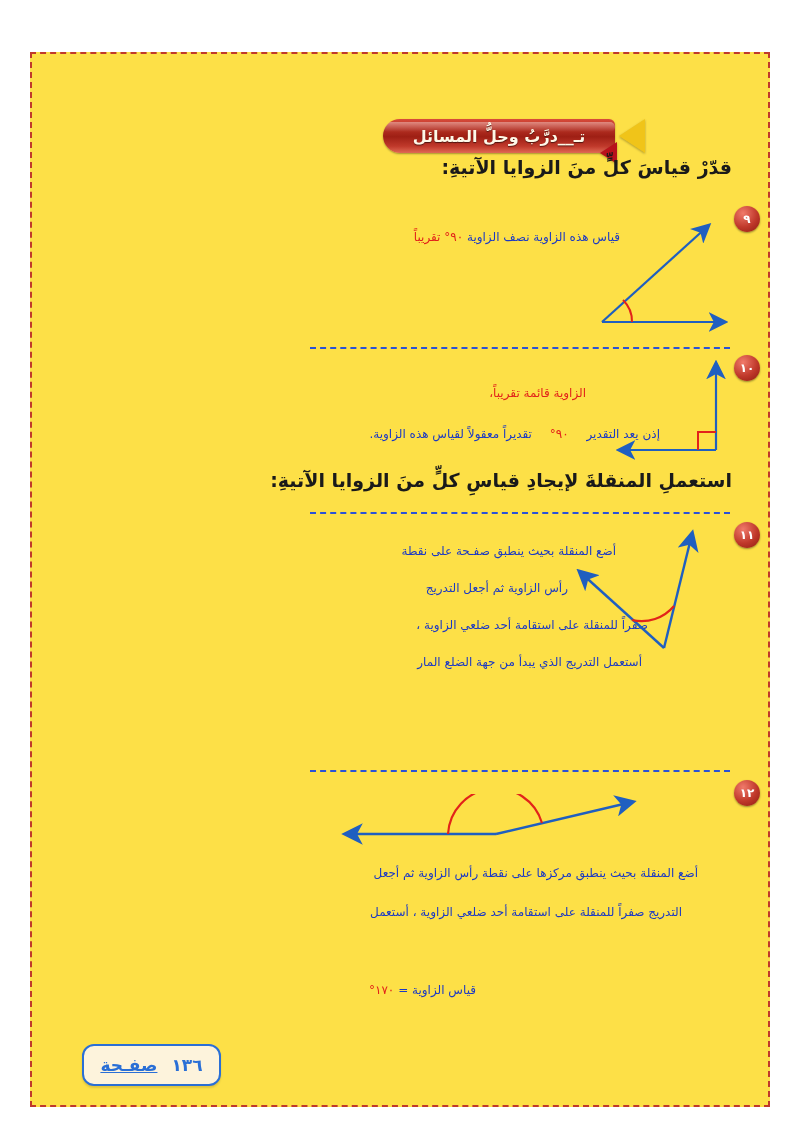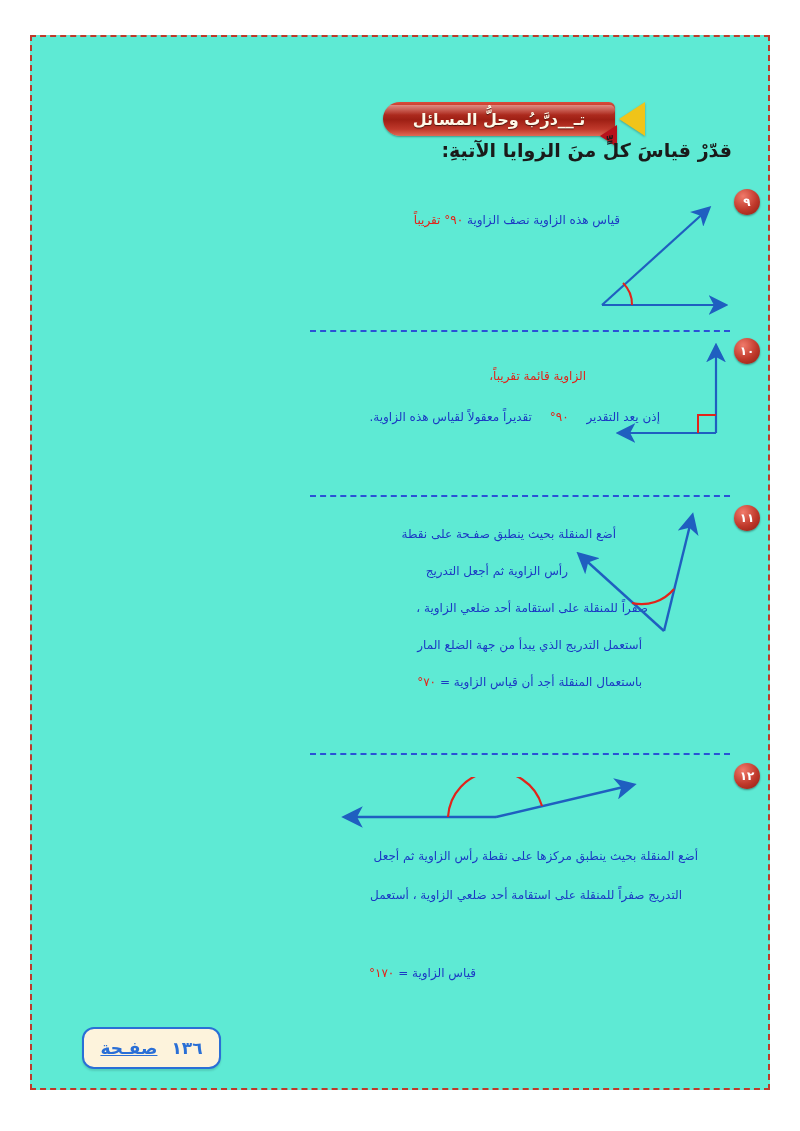--- a/index.html
+++ b/index.html
@@ -12,26 +12,26 @@
     height: 1131px;
     font-family: "DejaVu Sans", "Liberation Sans", sans-serif;
     position: relative;
     overflow: hidden;
   }
 
   
   .page-frame {
     position: absolute;
     left: 30px;
-    top: 35px;
+    top: 52px;
     width: 740px;
     height: 1055px;
     border: 2px dashed #c0392b;
     box-sizing: border-box;
-    background: #5eead4;
+    background: #fde047;
   }
 
   .page-inner {
     position: absolute;
     inset: 0;
     overflow: hidden;
   }
 
   
   .ribbon-wrap {
@@ -218,33 +218,30 @@
       <defs>
         <marker id="ah-blue2" markerWidth="9" markerHeight="9" refX="7" refY="4.5" orient="auto">
           <path d="M0,0 L9,4.5 L0,9 L2.4,4.5 z" fill="#1f5fc0"></path>
         </marker>
       </defs>
       <line x1="104" y1="96" x2="104" y2="10" stroke="#1f5fc0" stroke-width="2.2" marker-end="url(#ah-blue2)"></line>
       <line x1="104" y1="96" x2="8" y2="96" stroke="#1f5fc0" stroke-width="2.2" marker-end="url(#ah-blue2)"></line>
       <polyline points="86,96 86,78 104,78" fill="none" stroke="#e2231a" stroke-width="2"></polyline>
     </svg>
 
+    <div class="q-head" style="top:415px; right:36px;">استعملِ المنقلةَ لإيجادِ قياسِ كلٍّ منَ الزوايا الآتيةِ:</div>
 
     <div class="sep" style="top:458px; right:38px; width:420px;"></div>
 
     <div class="qnum" style="top:468px; right:8px;">١١</div>
 
     <div class="line txt-blue" style="top:490px; right:152px;">أضع المنقلة بحيث ينطبق صفـحة على نقطة</div>
     <div class="line txt-blue" style="top:527px; right:200px;">رأس الزاوية ثم أجعل التدريج</div>
     <div class="line txt-blue" style="top:564px; right:120px;">صفراً للمنقلة على استقامة أحد ضلعي الزاوية ،</div>
     <div class="line txt-blue" style="top:601px; right:126px;">أستعمل التدريج الذي يبدأ من جهة الضلع المار</div>
-    <div class="line" style="top:638px; right:126px;">
-      <span class="txt-blue">باستعمال المنقلة أجد أن قياس الزاوية =</span>
-      <span class="red">٧٠°</span>
-    </div>
 
     <svg class="fig" style="top:470px; right:36px;" width="160" height="140" viewBox="0 0 160 140">
       <defs>
         <marker id="ah-blue3" markerWidth="9" markerHeight="9" refX="7" refY="4.5" orient="auto">
           <path d="M0,0 L9,4.5 L0,9 L2.4,4.5 z" fill="#1f5fc0"></path>
         </marker>
       </defs>
       <line x1="92" y1="124" x2="120" y2="10" stroke="#1f5fc0" stroke-width="2.4" marker-end="url(#ah-blue3)"></line>
       <line x1="92" y1="124" x2="8" y2="48" stroke="#1f5fc0" stroke-width="2.4" marker-end="url(#ah-blue3)"></line>
       <path d="M60,96 A42,42 0 0,0 102,82" fill="none" stroke="#e2231a" stroke-width="2.2"></path>

